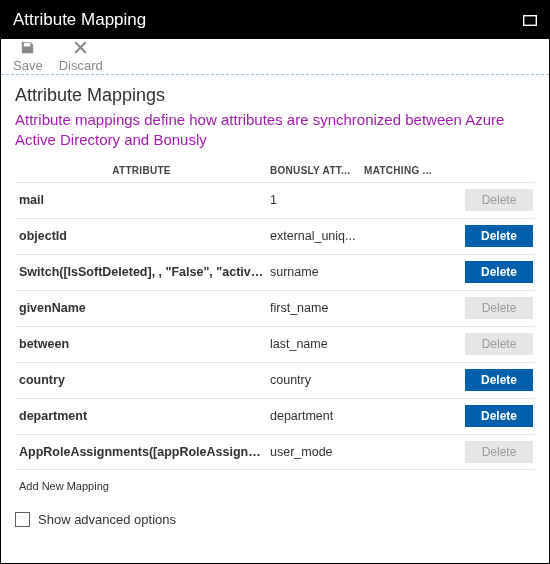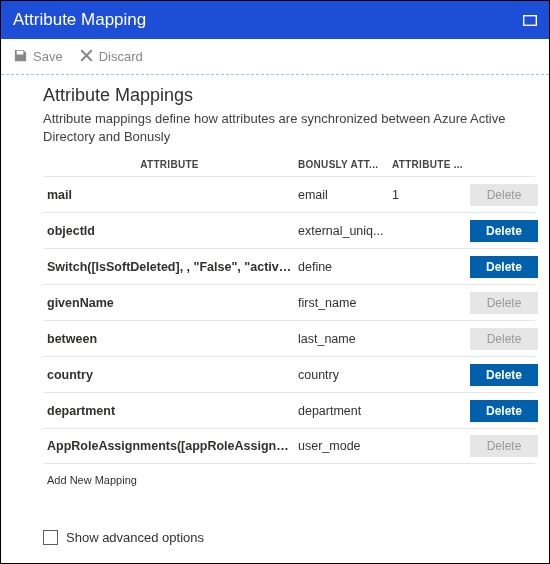--- a/index.html
+++ b/index.html
@@ -1,27 +1,27 @@
 <!DOCTYPE html>
 <html><head>
 <meta charset="utf-8">
 <style>
   * { box-sizing: border-box; }
   html, body { margin:0; padding:0; font-family:"Segoe UI", Arial, sans-serif; font-size:13px; color:#323130; background:#fff; }
   .window { width:550px; height:564px; border:1px solid #000; display:flex; flex-direction:column; }
-  .titlebar { background:#1d4ed8; color:#fff; height:38px; display:flex; align-items:center; justify-content:space-between; padding:0 12px; }
+  .titlebar { background:#000000; color:#fff; height:38px; display:flex; align-items:center; justify-content:space-between; padding:0 12px; }
   .titlebar h1 { font-size:17px; font-weight:400; margin:0; }
   .win-icon { width:14px; height:11px; display:block; }
   .win-icon rect { fill:none; stroke:#fff; stroke-width:1.4; }
   .toolbar { height:36px; display:flex; align-items:center; padding:0 12px; border-bottom:1px dashed #9fc3e6; gap:16px; }
-  .tool-btn { display:flex; align-items:center; gap:5px; background:none; border:none; color:#8a8886; font-size:13px; cursor:default; padding:0; }
+  .tool-btn { display:flex; align-items:center; background:none; border:none; color:#8a8886; font-size:13px; cursor:default; padding:0;flex-direction:column; }
   .tool-btn svg { width:15px; height:15px; fill:#8a8886; }
-  .content { flex:1; padding:10px 14px 14px 14px; overflow:hidden; display:flex; flex-direction:column;margin-left:28px; }
+  .content { flex:1; padding:10px 14px 32px 14px; overflow:hidden; display:flex; flex-direction:column; }
   .section-title { font-size:18px; font-weight:400; margin:0 0 4px 0; }
-  .section-desc { font-size:13px; color:#404040; margin:0 0 10px 0; line-height:1.35; }
+  .section-desc { font-size:15px; color:#a21caf; margin:0 0 10px 0; line-height:1.35; }
   .grid-header { display:flex; padding:4px 0 6px 0; font-size:10px; font-weight:700; color:#444; letter-spacing:0.3px; }
   .col-attr { flex:0 0 255px; padding-left:4px; padding-right:6px; overflow:hidden; white-space:nowrap; text-overflow:ellipsis; }
   .col-bon  { flex:0 0 94px; padding-right:6px; overflow:hidden; white-space:nowrap; text-overflow:ellipsis; }
   .col-match{ flex:0 0 78px; padding-right:6px; overflow:hidden; white-space:nowrap; text-overflow:ellipsis; }
   .col-act  { flex:1; display:flex; justify-content:flex-end; padding-right:2px; }
   .grid-header .col-attr { text-align:center; }
   .row { display:flex; align-items:center; height:36px; border-top:1px solid #e5e5e5; font-size:12.5px; }
   .row:last-of-type { border-bottom:1px solid #e5e5e5; }
   .row .col-attr { font-weight:600; }
   .btn-del { width:68px; height:22px; font-size:12px; border:none; cursor:pointer; }
@@ -64,44 +64,43 @@
     </button>
   </div>
 
   <div class="content">
     <h2 class="section-title">Attribute Mappings</h2>
     <p class="section-desc">Attribute mappings define how attributes are synchronized between Azure Active Directory and Bonusly</p>
 
     <div class="grid-header">
       <div class="col-attr">ATTRIBUTE</div>
       <div class="col-bon">BONUSLY ATT...</div>
-      <div class="col-match">ATTRIBUTE ...</div>
+      <div class="col-match">MATCHING ...</div>
       <div class="col-act"></div>
     </div>
 
     <div id="rows">
         <div class="row">
           <div class="col-attr">mail</div>
-          <div class="col-bon">email</div>
           <div class="col-match">1</div>
           <div class="col-act">
             <button class="btn-del btn-disabled">Delete</button>
           </div>
         </div>
         <div class="row">
           <div class="col-attr">objectId</div>
           <div class="col-bon">external_uniq...</div>
           <div class="col-match"></div>
           <div class="col-act">
             <button class="btn-del btn-primary">Delete</button>
           </div>
         </div>
         <div class="row">
           <div class="col-attr">Switch([IsSoftDeleted], , "False", "active", "True</div>
-          <div class="col-bon">define</div>
+          <div class="col-bon">surname</div>
           <div class="col-match"></div>
           <div class="col-act">
             <button class="btn-del btn-primary">Delete</button>
           </div>
         </div>
         <div class="row">
           <div class="col-attr">givenName</div>
           <div class="col-bon">first_name</div>
           <div class="col-match"></div>
           <div class="col-act">

